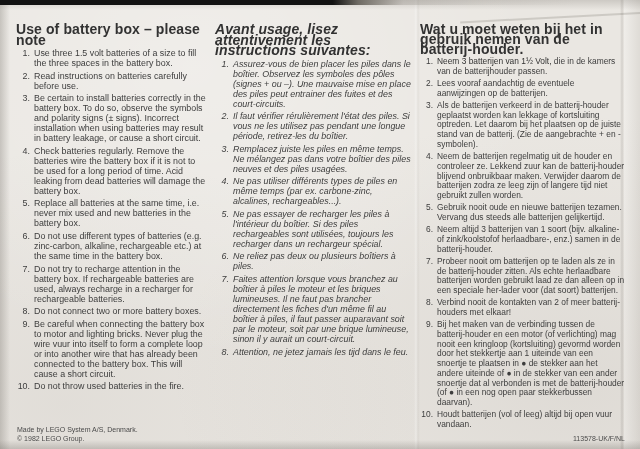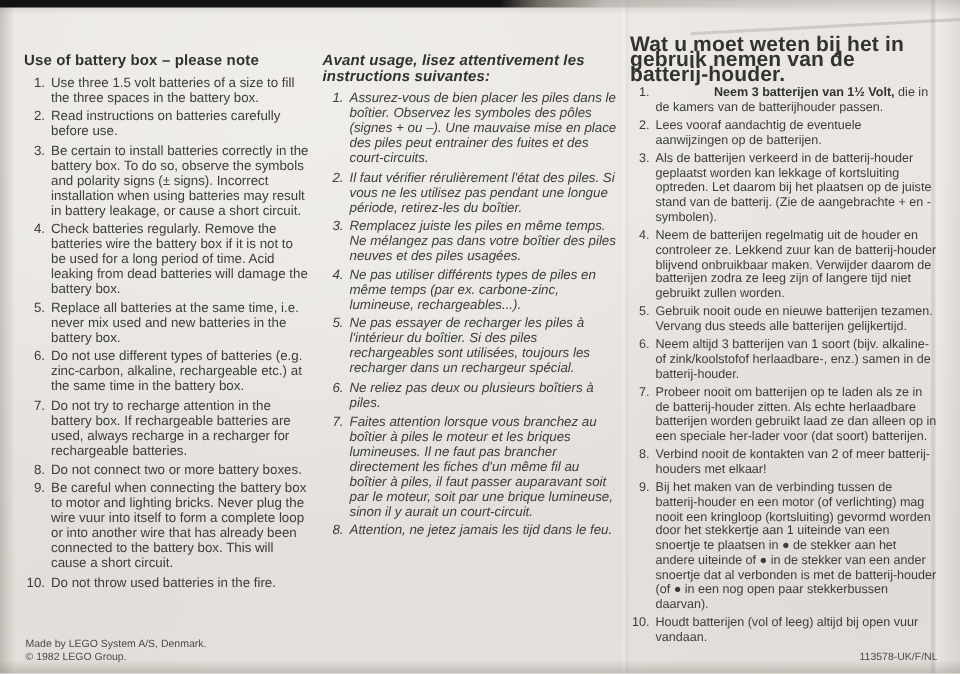--- a/index.html
+++ b/index.html
@@ -31,27 +31,27 @@
     background:linear-gradient(to right,rgba(0,0,0,0),rgba(255,255,255,.30),rgba(120,115,108,.08),rgba(0,0,0,0));}
   .diag-crease{position:absolute;top:12px;right:0;width:180px;height:1.5px;z-index:3;
     background:rgba(120,115,108,.25);transform:rotate(-3deg);transform-origin:right center;}
   
   .cols{position:absolute;left:16px;top:24px;display:flex;z-index:2;}
   .col{box-sizing:border-box;}
   .col-en{width:190px;margin-right:9px;font-size:8.9px;line-height:10px;}
   .col-fr{width:196px;margin-right:9px;font-size:8.9px;line-height:10px;font-style:italic;}
   .col-nl{width:205px;font-size:8.4px;line-height:9.7px;}
   .col-title{font-weight:bold;color:#323232;margin-bottom:3px;letter-spacing:.1px;}
-  .col-en .col-title,.col-fr .col-title{font-size:10px;line-height:10.5px;margin-top:12px;}
+  .col-en .col-title,.col-fr .col-title{font-size:14px;line-height:10.5px;}
   .col-nl .col-title{font-size:14px;line-height:10px;}
   .item{display:flex;margin-top:2.6px;}
   .item .num{flex:0 0 14px;text-align:right;padding-right:4px;}
   .col-nl .item .num{flex:0 0 13px;}
   .item .txt{flex:1;}
-  .item .txt b{font-weight:bold;color:#323232;margin-left:39px;}
+  .item .txt b{font-weight:normal;color:#323232;}
   
   .footer-left{position:absolute;left:17px;top:426px;font-size:7px;line-height:8.6px;color:#4a4a4a;z-index:2;}
   .footer-right{text-align:right;margin-top:4px;font-size:7px;color:#4a4a4a;}
 </style>
 </head>
 <body>
 
 <div class="top-black"></div>
 <div class="top-shadow"></div>
 <div class="left-shadow"></div>
@@ -117,21 +117,21 @@
         <div class="item">
           <span class="num">2.</span>
           <span class="txt">Il faut vérifier rérulièrement l'état des piles. Si vous ne les utilisez pas pendant une longue période, retirez-les du boîtier.</span>
         </div>
         <div class="item">
           <span class="num">3.</span>
           <span class="txt">Remplacez juiste les piles en même temps. Ne mélangez pas dans votre boîtier des piles neuves et des piles usagées.</span>
         </div>
         <div class="item">
           <span class="num">4.</span>
-          <span class="txt">Ne pas utiliser différents types de piles en même temps (par ex. carbone-zinc, lumineuse, rechargeables...).</span>
+          <span class="txt">Ne pas utiliser différents types de piles en même temps (par ex. carbone-zinc, alcalines, rechargeables...).</span>
         </div>
         <div class="item">
           <span class="num">5.</span>
           <span class="txt">Ne pas essayer de recharger les piles à l'intérieur du boîtier. Si des piles rechargeables sont utilisées, toujours les recharger dans un rechargeur spécial.</span>
         </div>
         <div class="item">
           <span class="num">6.</span>
           <span class="txt">Ne reliez pas deux ou plusieurs boîtiers à piles.</span>
         </div>
         <div class="item">

